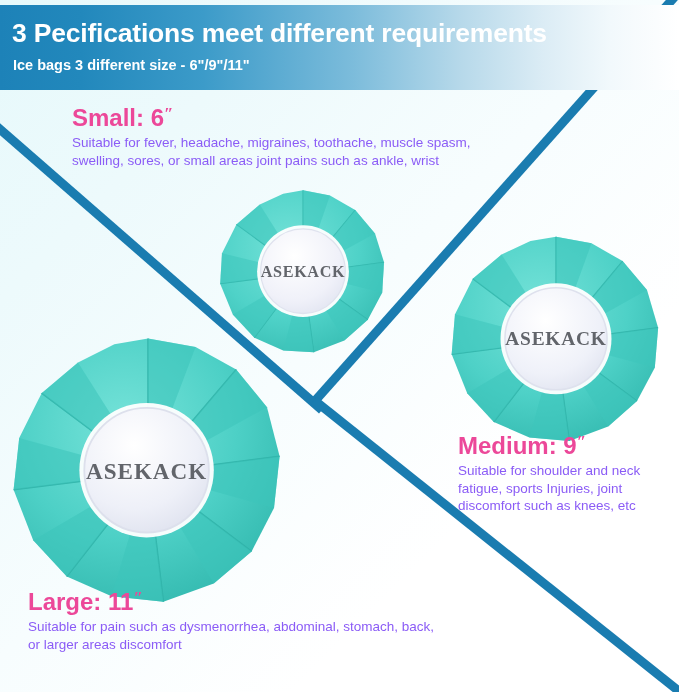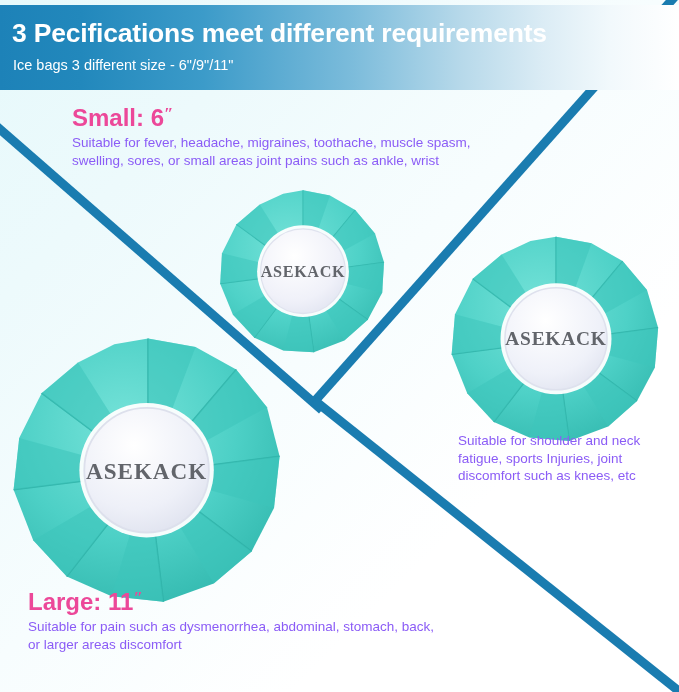--- a/index.html
+++ b/index.html
@@ -41,21 +41,21 @@
     font-size: 26.5px;
     font-weight: bold;
     color: #ffffff;
     letter-spacing: -0.2px;
     white-space: nowrap;
   }
   .header-sub {
     position: absolute;
     left: 13px; top: 52px;
     font-size: 14.5px;
-    font-weight: normal;
+    font-weight: bold;
     color: #ffffff;
     white-space: nowrap;
   }
 
   
   .block { position: absolute; }
   .block-heading {
     font-size: 24px;
     font-weight: bold;
     color: #ec4899;
@@ -248,20 +248,23 @@
 
   <div class="block" id="block-small">
     <div class="block-heading">
       <span>Small: 6</span><span class="inch">″</span>
     </div>
     <p class="block-body">Suitable for fever, headache, migraines, toothache, muscle spasm,
 swelling, sores, or small areas joint pains such as ankle, wrist</p>
   </div>
 
   <div class="block" id="block-medium">
+    <div class="block-heading">
+      <span>Medium: 9</span><span class="inch">″</span>
+    </div>
     <p class="block-body">Suitable for shoulder and neck
 fatigue, sports Injuries, joint
 discomfort such as knees, etc</p>
   </div>
 
   <div class="block" id="block-large">
     <div class="block-heading">
       <span>Large: 11</span><span class="inch">″</span>
     </div>
     <p class="block-body">Suitable for pain such as dysmenorrhea, abdominal, stomach, back,

